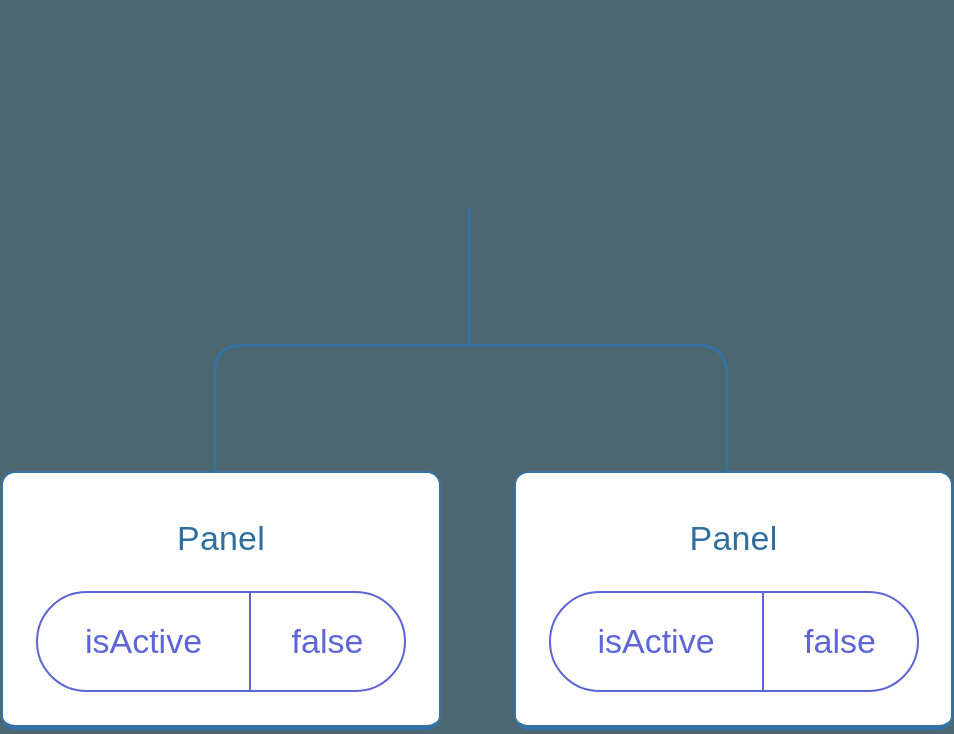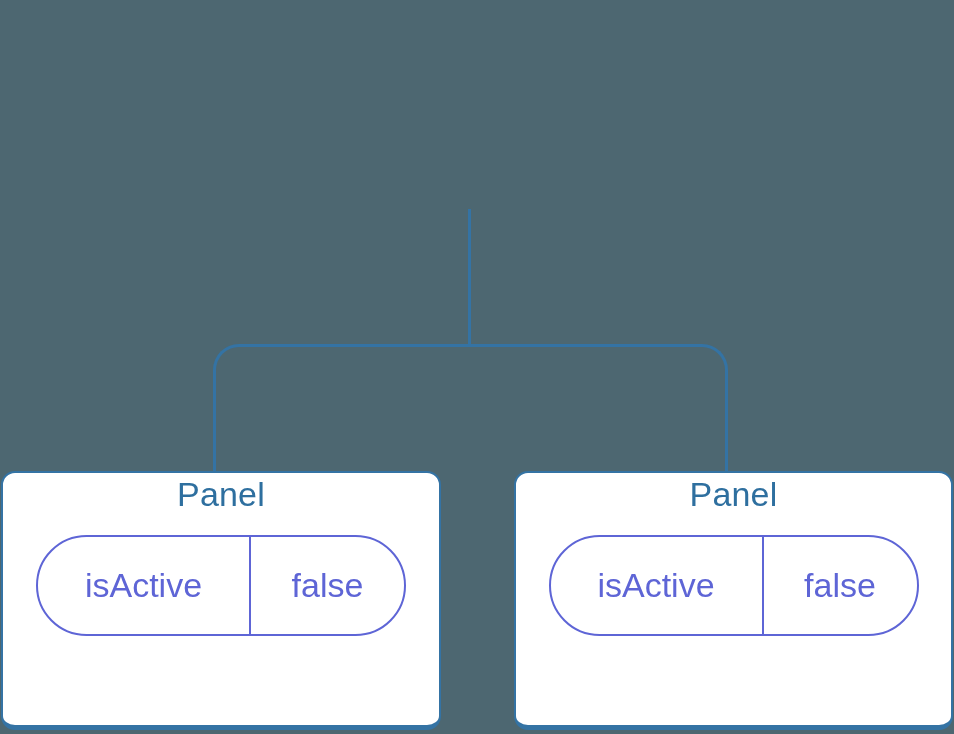--- a/index.html
+++ b/index.html
@@ -53,24 +53,24 @@
     box-sizing: border-box;
   }
   
   .panel {
     display: flex;
     flex-direction: column;
     align-items: center;
   }
   .panel-left  { left: 1px;   top: 471px; width: 440px; height: 259px; }
   .panel-right { left: 514px; top: 471px; width: 439px; height: 259px; }
-  .panel .node-title { }
+  .panel .node-title { margin-top: 44px; }
   
   .pill {
-    margin-top: 20px;
+    margin-top: 32px;
     width: 370px; height: 101px;
     border: 2.5px solid var(--state-accent, #5E65D6);
     border-radius: 999px;
     display: flex;
     box-sizing: border-box;
     color: var(--state-accent, #5E65D6);
     font-size: 34px;
     overflow: hidden;
     background: var(--node-fill, #FFFFFF);
   }

